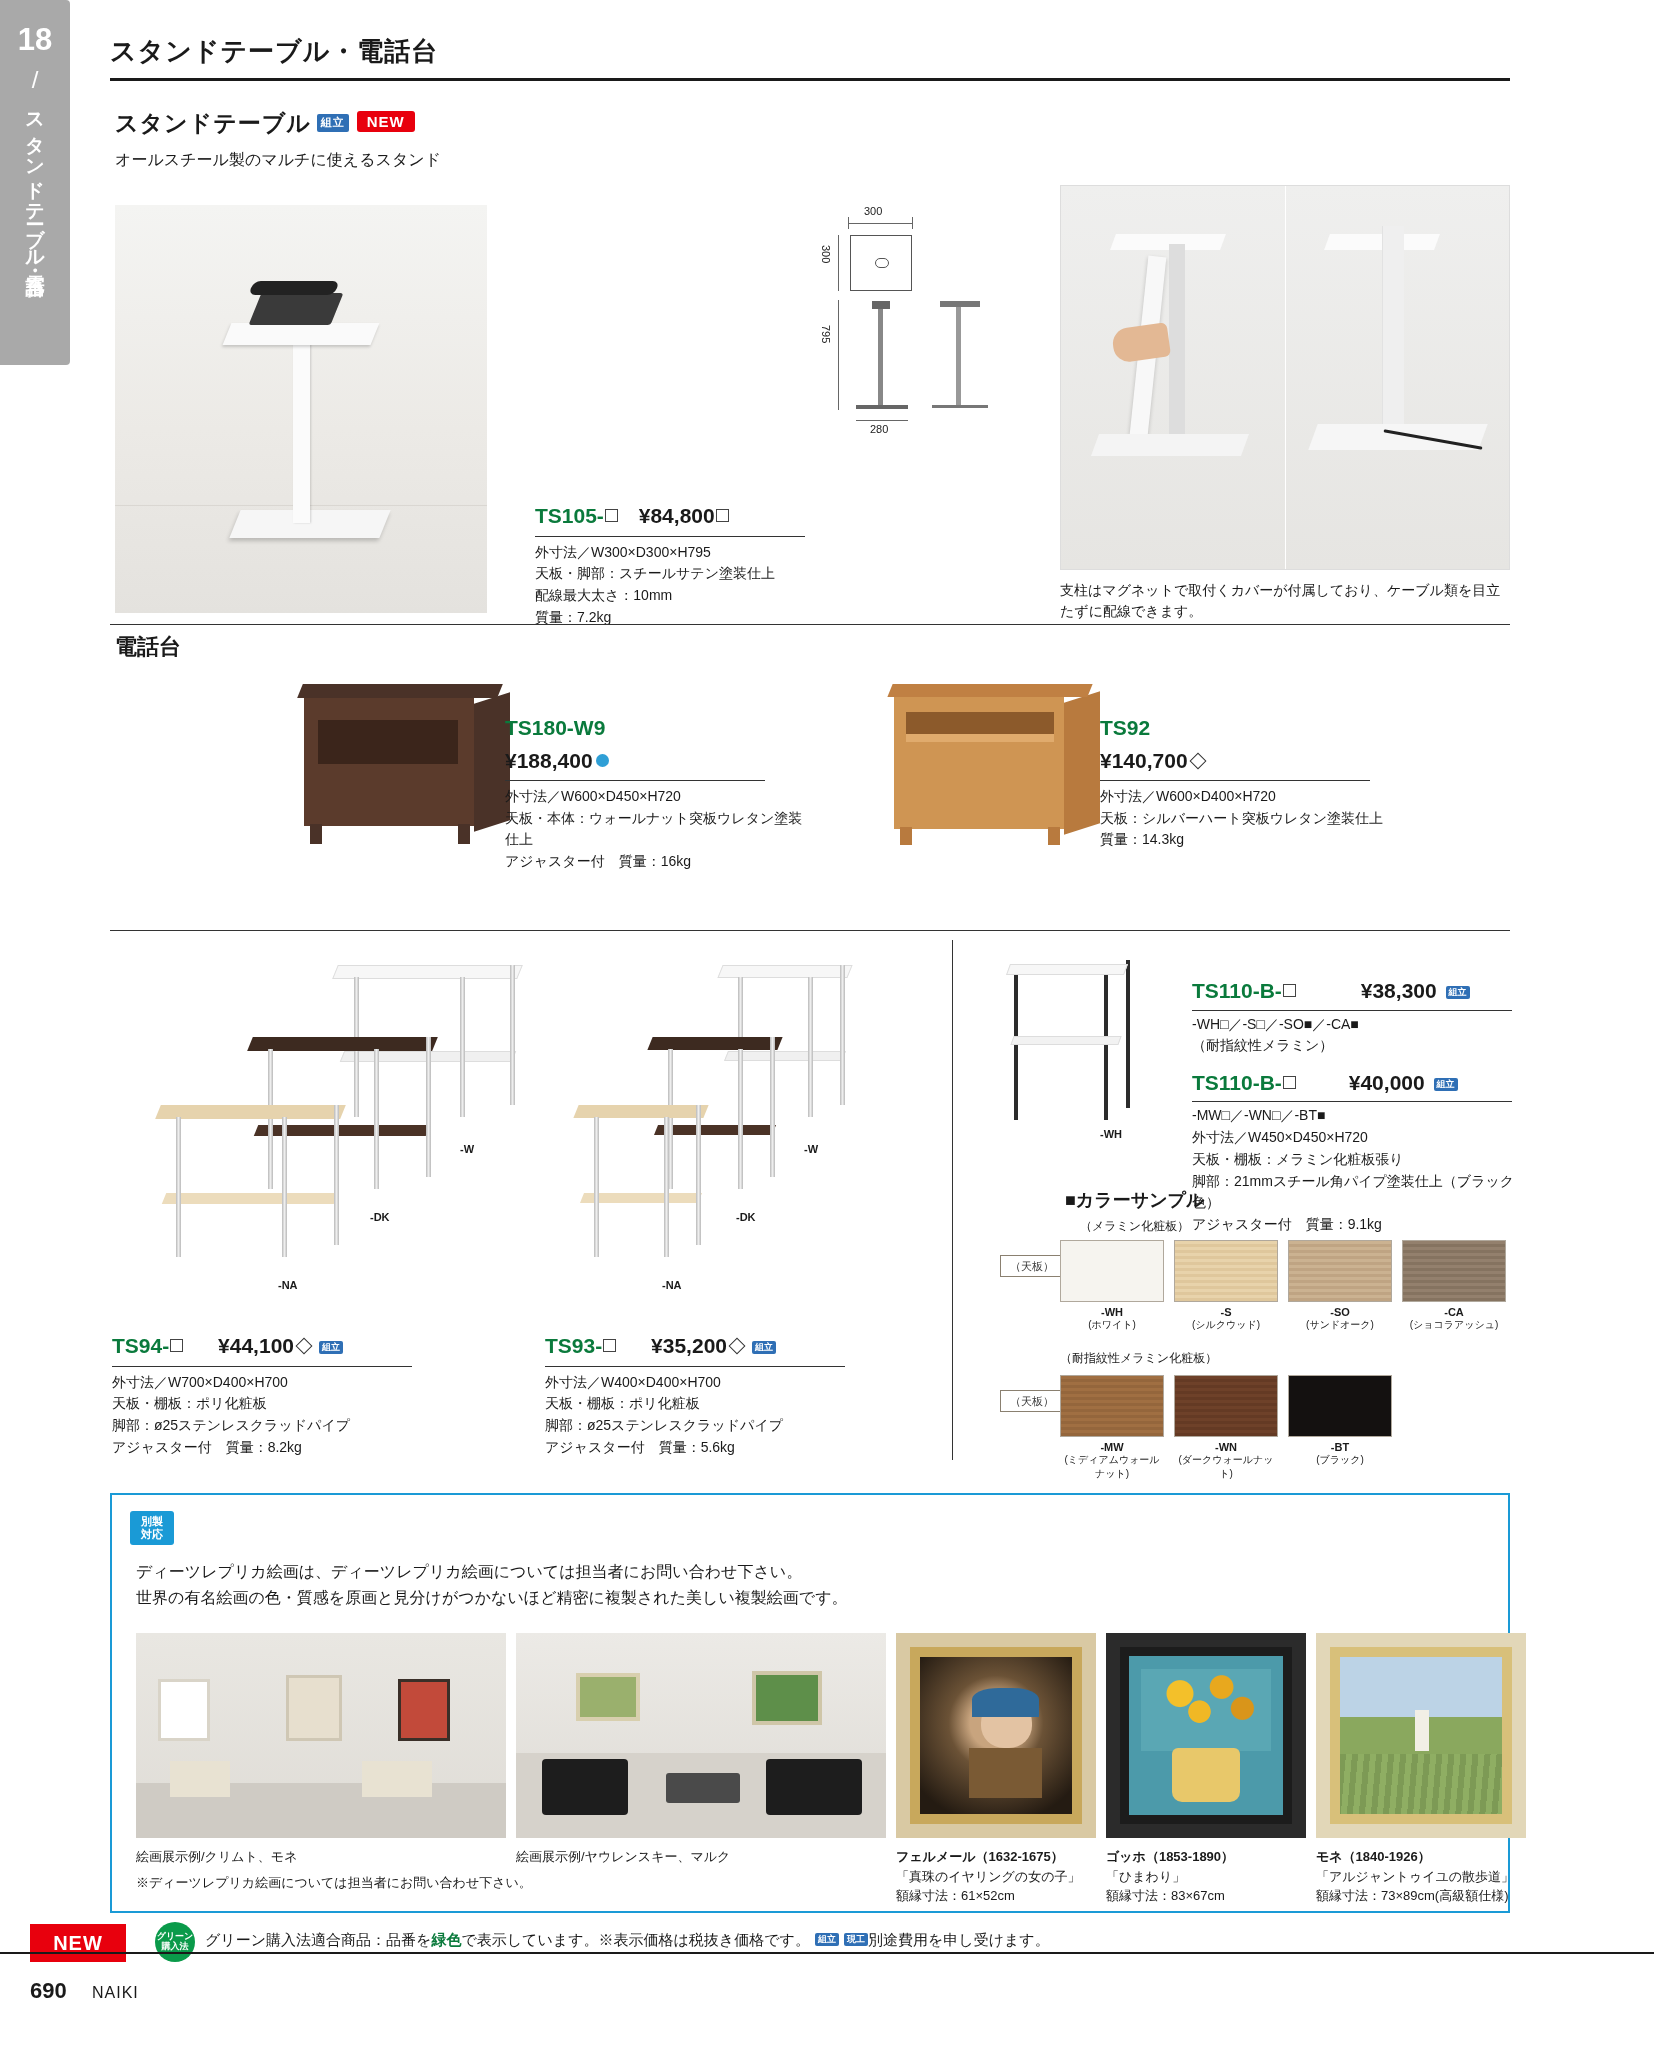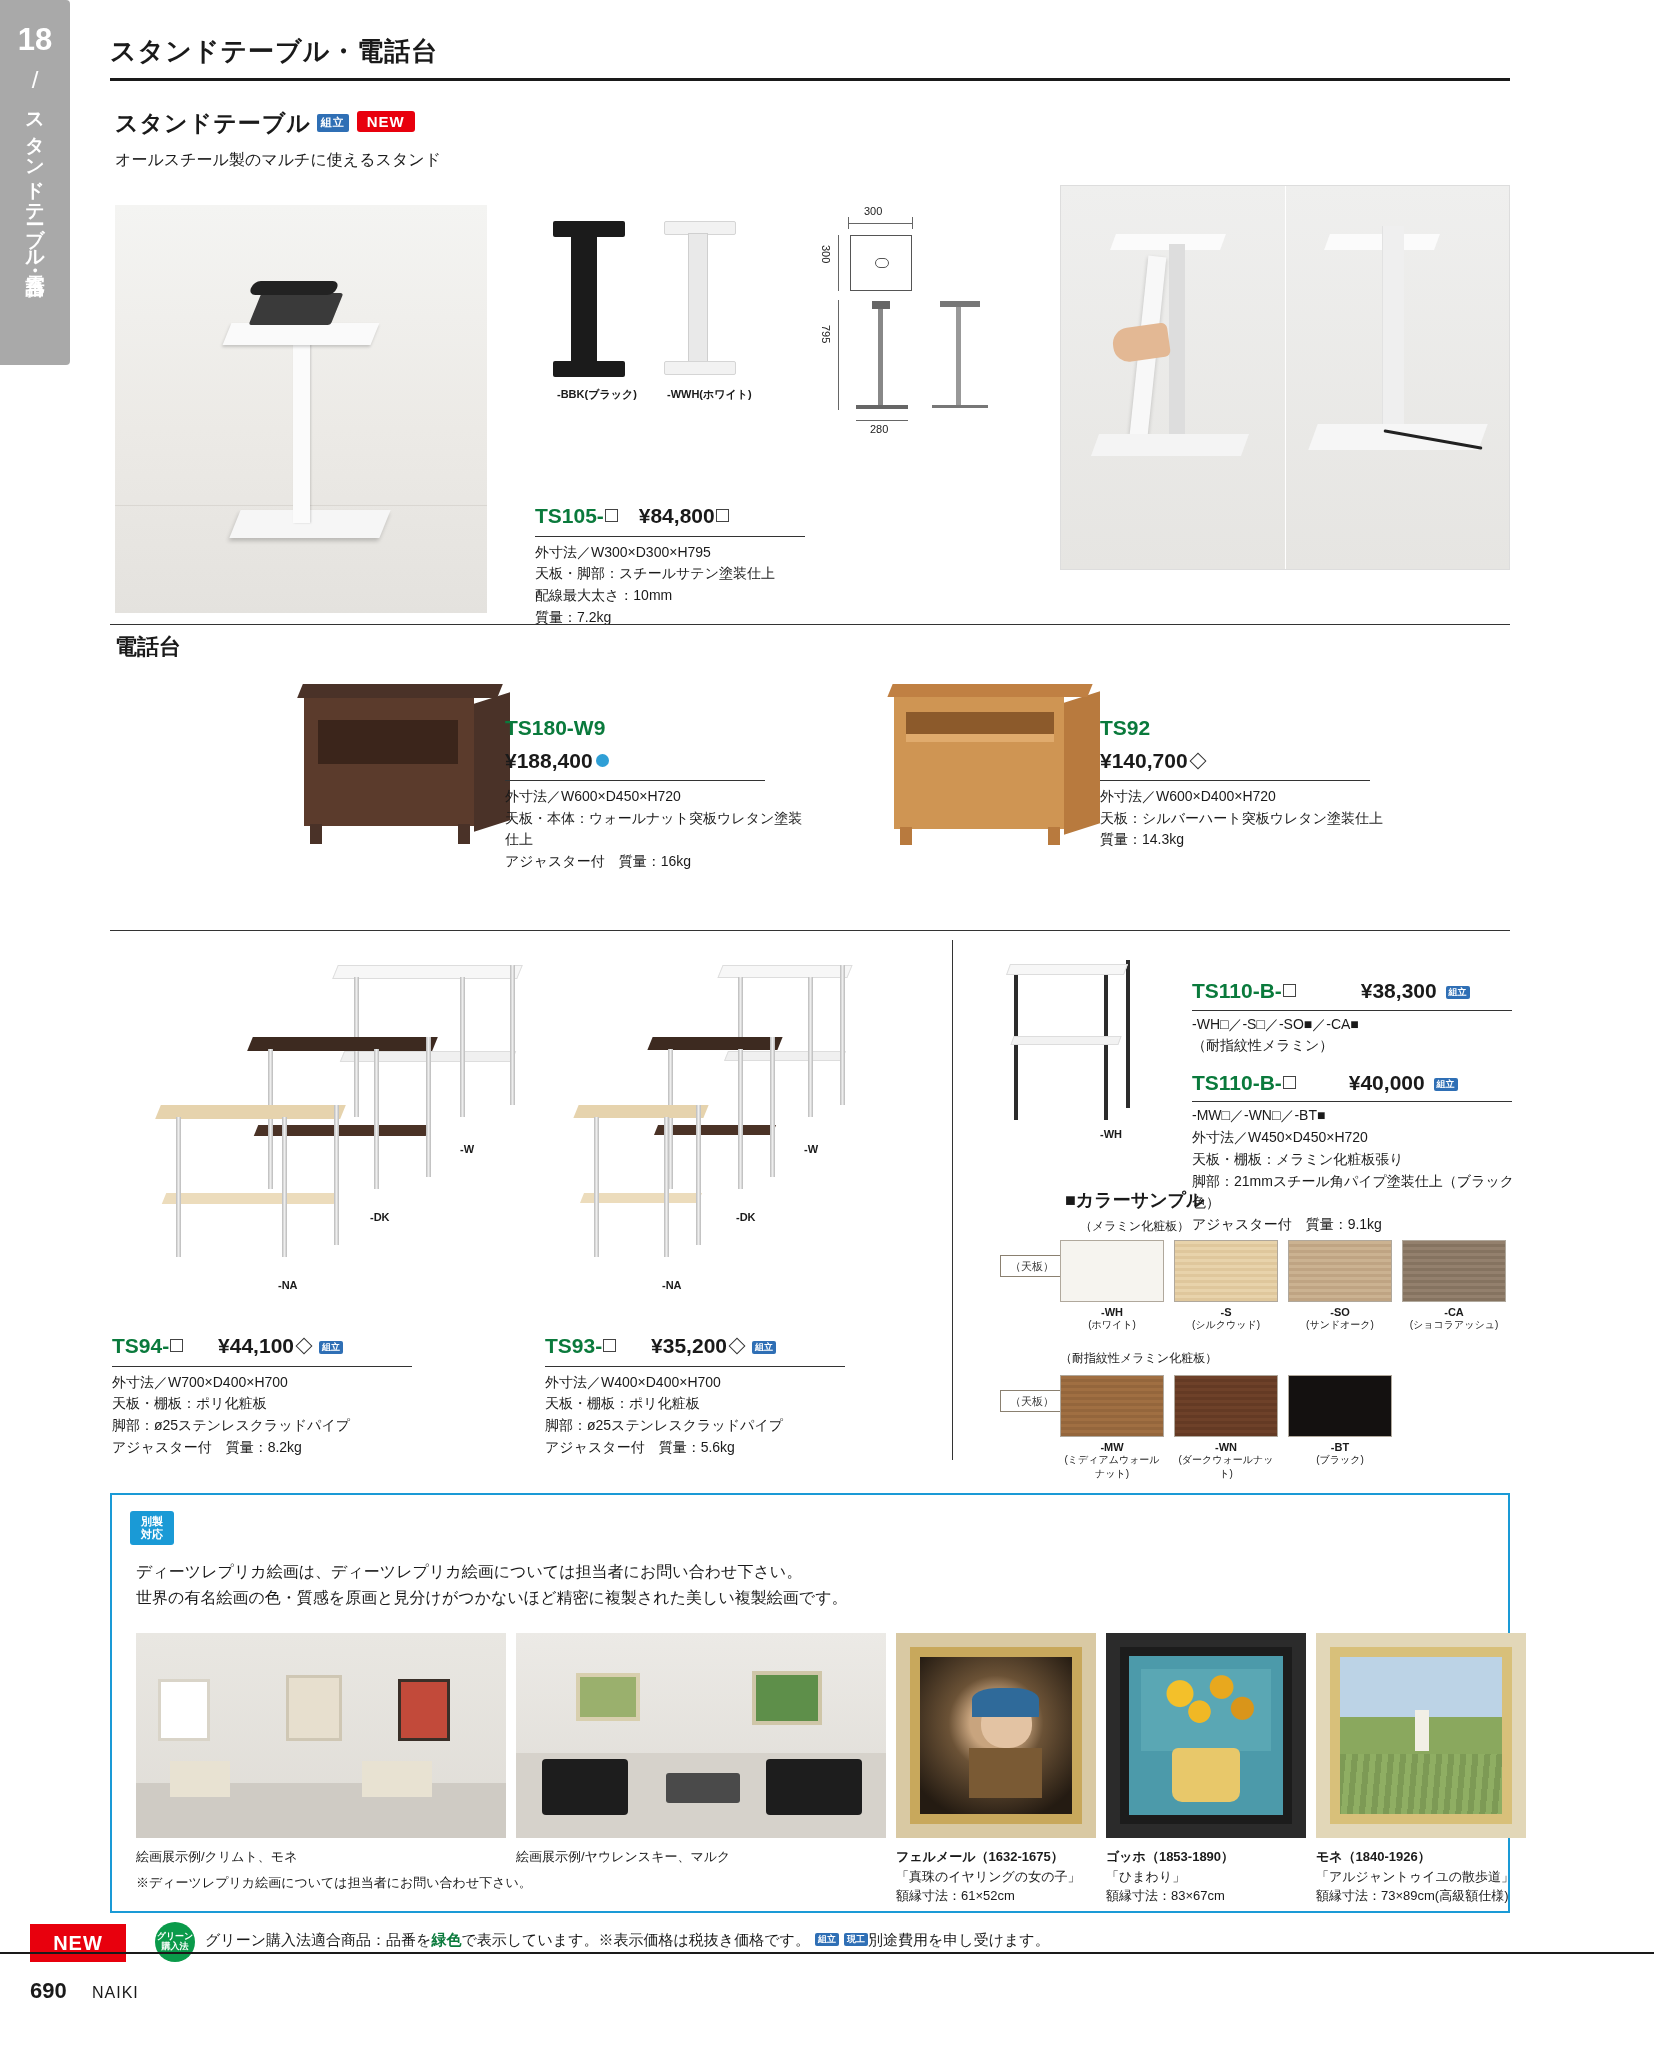--- a/index.html
+++ b/index.html
@@ -228,34 +228,20 @@
 
   <div class="ph ph-main">
     <div class="floor-line"></div>
     <div class="stand-photo-base"></div>
     <div class="stand-photo-pole"></div>
     <div class="stand-photo-top"></div>
     <div class="phone-body"></div>
     <div class="phone-handset"></div>
   </div>
 
-  <div class="ph ph-variants">
-    <div style="position:absolute; left:18px; top:10px; width:72px; height:165px;">
-      <div class="var-black-top"></div>
-      <div class="var-black-col"></div>
-      <div class="var-black-base"></div>
-    </div>
-    <div style="position:absolute; left:135px; top:10px; width:72px; height:165px;">
-      <div class="var-white-top"></div>
-      <div class="var-white-col"></div>
-      <div class="var-white-base"></div>
-    </div>
-    <div class="var-label" style="left:22px; top:182px;">-BBK(ブラック)</div>
-    <div class="var-label" style="left:132px; top:182px;">-WWH(ホワイト)</div>
-  </div>
 
   <div class="ph ph-dims">
     <div class="dim-line" style="left:28px; top:18px; width:64px; height:1px;"></div>
     <div class="dim-line" style="left:28px; top:12px; width:1px; height:12px;"></div>
     <div class="dim-line" style="left:92px; top:12px; width:1px; height:12px;"></div>
     <div class="dim-txt" style="left:44px; top:0px;">300</div>
 
     <div class="dim-line" style="left:18px; top:30px; width:1px; height:56px;"></div>
     <div class="dim-txt" style="left:0px; top:40px; writing-mode:vertical-rl;">300</div>
 
@@ -287,20 +273,21 @@
       <div class="feat-hand"></div>
       <div class="feat-base"></div>
     </div>
     <div style="position:absolute; left:226px; top:0; width:224px; height:385px;">
       <div class="feat-top" style="left:40px;"></div>
       <div class="feat2-pole"></div>
       <div class="feat2-base"></div>
       <div class="feat2-cable"></div>
     </div>
   </div>
+  <div class="feat-caption">支柱はマグネットで取付くカバーが付属しており、ケーブル類を目立たずに配線できます。</div>
 
   <div class="spec" style="left:535px; top:500px; width:300px;">
     <div>
       <span class="code">TS105-</span><span class="sq"></span>
       <span class="price" style="margin-left:16px;">¥84,800</span><span class="sq"></span>
     </div>
     <div style="height:1px; background:#333; margin:3px 0 5px 0; width:270px;"></div>
     <div>外寸法／W300×D300×H795</div>
     <div>天板・脚部：スチールサテン塗装仕上</div>
     <div>配線最大太さ：10mm</div>

